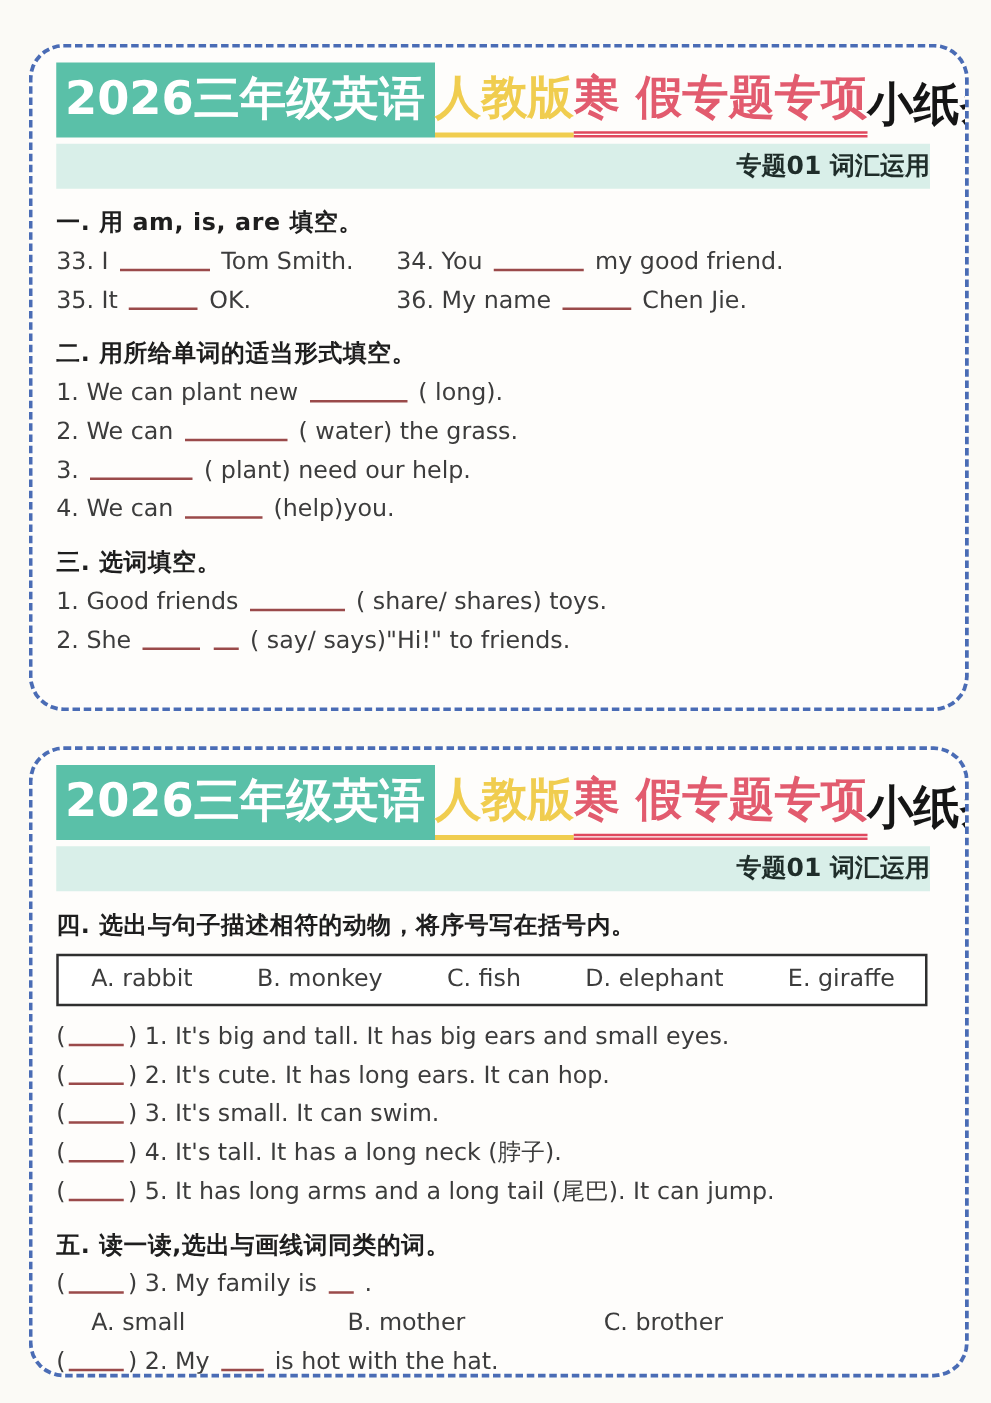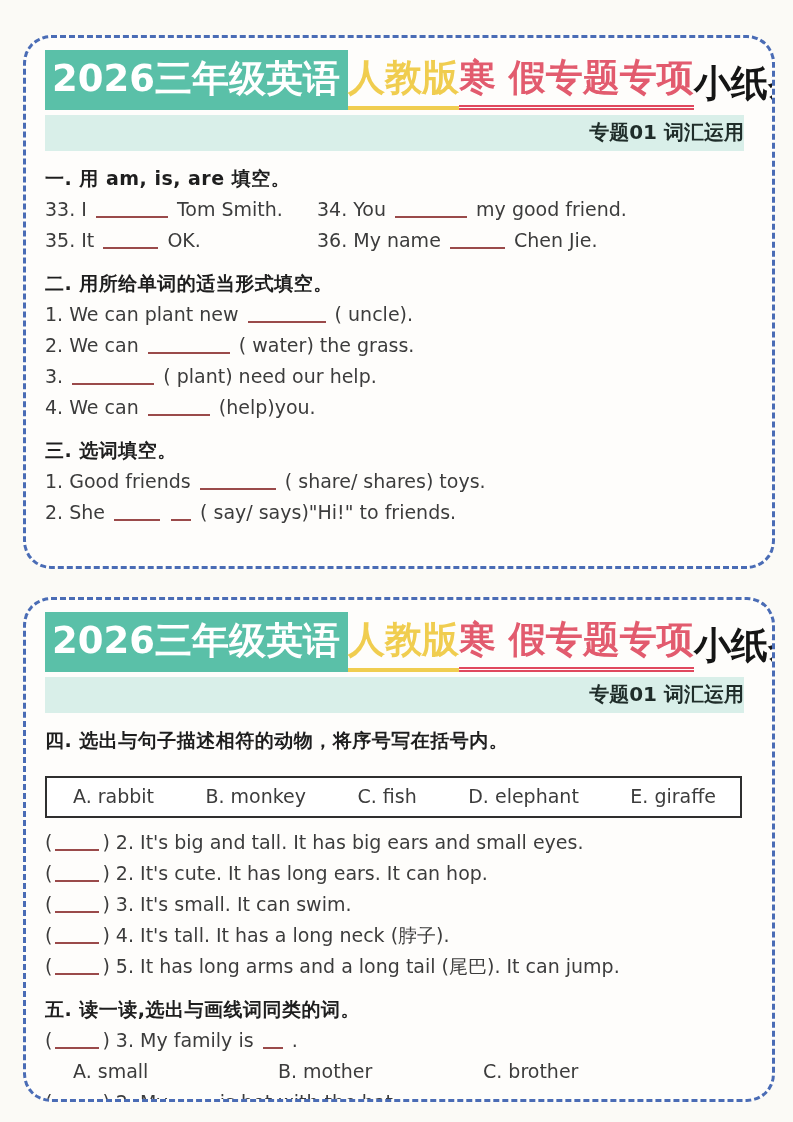--- a/index.html
+++ b/index.html
@@ -31,21 +31,21 @@
   }
   .line{font-size:19px; color:var(--body-text); line-height:31px; white-space:nowrap;}
   .heading{font-weight:bold; color:var(--heading-text); letter-spacing:0.5px;margin-top:12px;}
   .row2{display:flex;}
   .row2 .cell:first-child{width:272px;}
   .blank{display:inline-block; height:16px; border-bottom:2px solid var(--blank-line); transform:translateY(2px); margin:0 3px;}
   .gap{display:inline-block; height:1px;}
   .opt-box{
     border:2px solid var(--box-border); background:#fff;
     display:flex; justify-content:space-between; align-items:flex-end;
-    padding:7px 24px 9px 26px; margin:20px 2px 9px 0;
+    padding:7px 24px 9px 26px; margin:7px 2px 9px 0;
     font-size:19px; color:var(--body-text);
   }
   .opt-row{display:flex; padding-left:28px;}
   .opt-row .opt{width:205px;}
 </style>
 </head>
 <body>
 
 <div class="panel panel1">
   <div class="title"><span class="t-grade">2026三年级英语</span><span class="t-edition">人教版</span><span class="t-topic">寒 假专题专项</span><span class="t-suffix">小纸条</span></div>
@@ -55,21 +55,21 @@
   <div class="line row2">
     <div class="cell"><span>33. I </span><span class="blank" style="width: 72px;"></span><span> Tom Smith.</span></div>
     <div class="cell"><span>34. You </span><span class="blank" style="width: 72px;"></span><span> my good friend.</span></div>
   </div>
   <div class="line row2">
     <div class="cell"><span>35. It </span><span class="blank" style="width: 55px;"></span><span> OK.</span></div>
     <div class="cell"><span>36. My name </span><span class="blank" style="width: 55px;"></span><span> Chen Jie.</span></div>
   </div>
 
   <div class="line heading">二. 用所给单词的适当形式填空。</div>
-  <div class="line"><span>1. We can plant new </span><span class="blank" style="width: 78px;"></span><span> ( uncle).</span></div>
+  <div class="line"><span>1. We can plant new </span><span class="blank" style="width: 78px;"></span><span> ( long).</span></div>
   <div class="line"><span>2. We can </span><span class="blank" style="width: 82px;"></span><span> ( water) the grass.</span></div>
   <div class="line"><span>3. </span><span class="blank" style="width: 82px;"></span><span> ( plant) need our help.</span></div>
   <div class="line"><span>4. We can </span><span class="blank" style="width: 62px;"></span><span> (help)you.</span></div>
 
   <div class="line heading">三. 选词填空。</div>
   <div class="line"><span>1. Good friends </span><span class="blank" style="width: 76px;"></span><span> ( share/ shares) toys.</span></div>
   <div class="line"><span>2. She </span><span class="blank" style="width: 46px;"></span><span class="gap" style="width: 5px;"></span><span class="blank" style="width: 20px;"></span><span> ( say/ says)"Hi!" to friends.</span></div>
 </div>
 
 <div class="panel panel2">
@@ -77,21 +77,21 @@
   <div class="subtitle">专题01 词汇运用</div>
 
   <div class="line heading">四. 选出与句子描述相符的动物，将序号写在括号内。</div>
   <div class="opt-box">
     <span class="opt">A. rabbit</span>
     <span class="opt">B. monkey</span>
     <span class="opt">C. fish</span>
     <span class="opt">D. elephant</span>
     <span class="opt">E. giraffe</span>
   </div>
-  <div class="line"><span>(</span><span class="blank" style="width: 44px;"></span><span>) 2. It's big and tall. It has big ears and small eyes.</span></div>
+  <div class="line"><span>(</span><span class="blank" style="width: 44px;"></span><span>) 1. It's big and tall. It has big ears and small eyes.</span></div>
   <div class="line"><span>(</span><span class="blank" style="width: 44px;"></span><span>) 2. It's cute. It has long ears. It can hop.</span></div>
   <div class="line"><span>(</span><span class="blank" style="width: 44px;"></span><span>) 3. It's small. It can swim.</span></div>
   <div class="line"><span>(</span><span class="blank" style="width: 44px;"></span><span>) 4. It's tall. It has a long neck (脖子).</span></div>
   <div class="line"><span>(</span><span class="blank" style="width: 44px;"></span><span>) 5. It has long arms and a long tail (尾巴). It can jump.</span></div>
 
   <div class="line heading">五. 读一读,选出与画线词同类的词。</div>
   <div class="line"><span>(</span><span class="blank" style="width: 44px;"></span><span>) 3. My family is </span><span class="blank" style="width: 20px;"></span><span> .</span></div>
   <div class="line opt-row">
     <span class="opt">A. small</span>
     <span class="opt">B. mother</span>

